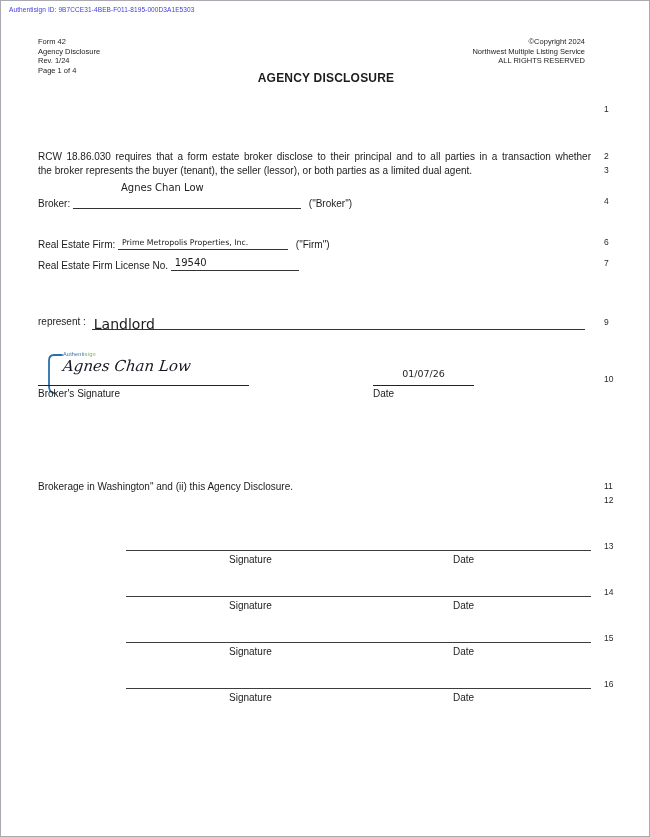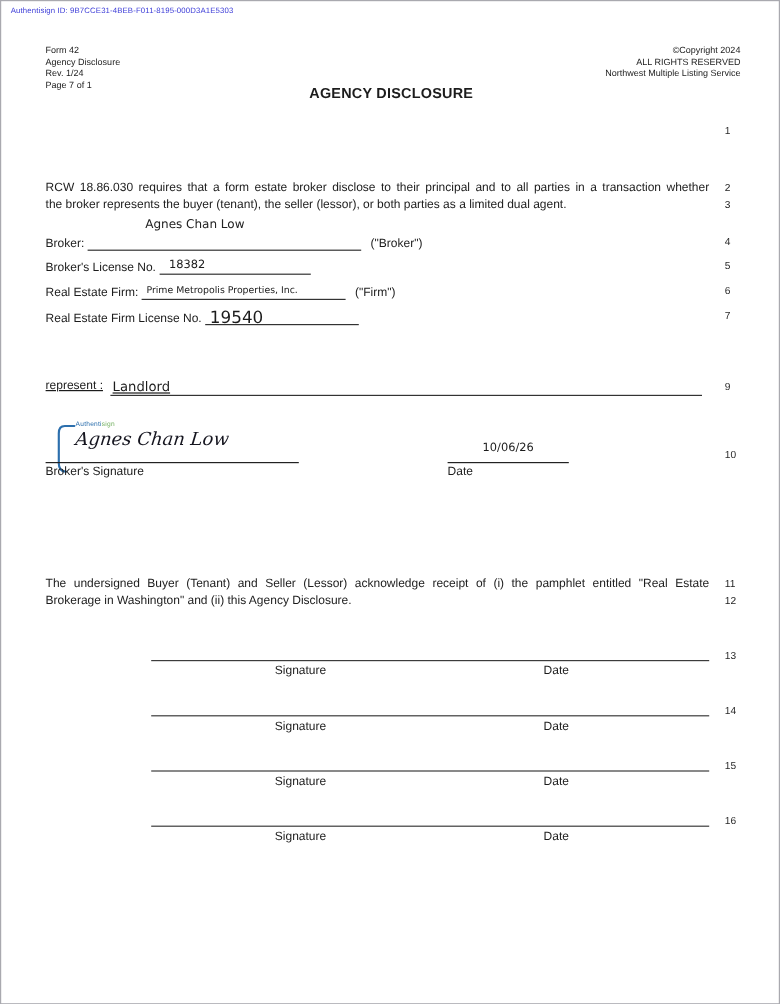--- a/index.html
+++ b/index.html
@@ -10,21 +10,21 @@
   }
   .block { position:absolute; left:0; width:650px; }
   .lineno {
     position:absolute; left:603px; top:0; font-size:8.5px; color:#2a2a2a;
     line-height:13.5px; text-align:left;
   }
   .lineno-stack { position:absolute; left:603px; top:0; font-size:8.5px; line-height:13.5px; }
 
   .auth-id { top:5px; left:8px; width:400px; font-size:6.5px; color:#3d3dd8; letter-spacing:0.1px; }
   .form-info { top:36px; left:37px; width:200px; font-size:7.5px; line-height:9.6px; }
-  .copyright { top:36px; left:366px; width:250px; font-size:7.5px; line-height:9.6px; text-align:right; }
+  .copyright { top:36px; left:334px; width:250px; font-size:7.5px; line-height:9.6px; text-align:right; }
   .title { top:70px; left:0; width:650px; text-align:center; font-size:12px; font-weight:bold; letter-spacing:0.2px; }
 
   .ptext { margin-left:37px; width:553px; font-size:10px; line-height:13.5px; }
   .just { text-align:justify; text-align-last:justify; }
   .p1 { top:102px; }
   .p2 { top:149px; }
   .p3 { top:295px; }
   .p4 { top:479px; }
 
   .frow { height:17px; font-size:10px; }
@@ -37,28 +37,28 @@
     position:absolute; left:120px; top:-13px; width:120px;
     font-family:"DejaVu Sans", sans-serif; font-size:10px; color:#222;
   }
   .license-row { top:214px; }
   .license-blank { width:126px; }
   .firm-row { top:235px; }
   .firm-blank { width:170px; }
   .firm-blank .typed-inline { font-size:7.8px; padding-left:4px; }
   .firm-license-row { top:256px; }
   .firm-license-blank { width:128px; }
-  .firm-license-blank .typed-inline { font-size:14px; padding-left:4px; }
+  .firm-license-blank .typed-inline { font-size:10px; padding-left:4px; }
   .fsuffix { padding-left:5px; }
 
   .represent-row { top:315px; }
-  .represent-row .inner { margin-left:37px; width:547px; display:flex;text-decoration:underline; }
+  .represent-row .inner { margin-left:37px; width:547px; display:flex; }
   .represent-label { flex:0 0 auto; padding-right:6px; }
   .represent-blank { flex:1 1 auto; height:13px; border-bottom:1px solid #333; }
-  .represent-blank .typed-inline { font-size:11px; padding-left:2px; }
+  .represent-blank .typed-inline { font-size:14px; padding-left:2px; }
 
   .sigblock { top:349px; height:55px; }
   .stamp-bracket { position:absolute; left:44px; top:2px; }
   .stamp-text { position:absolute; left:62px; top:1px; font-size:5.5px; letter-spacing:0.2px; }
   .stamp-blue { color:#2c6fad; }
   .stamp-green { color:#6fae5c; }
   .script-sig {
     position:absolute; left:62px; top:7px; font-family:"DejaVu Serif", serif;
     font-style:italic; font-size:15px; color:#15151f; transform:skewX(-6deg);
     white-space:nowrap;
@@ -82,27 +82,27 @@
 <body>
 
 <div class="page">
 
   <div class="block auth-id">Authentisign ID: 9B7CCE31-4BEB-F011-8195-000D3A1E5303</div>
 
   <div class="block form-info">
     <div>Form 42</div>
     <div>Agency Disclosure</div>
     <div>Rev. 1/24</div>
-    <div>Page 7 of 1</div>
+    <div>Page 1 of 4</div>
   </div>
 
   <div class="block copyright">
     <div>©Copyright 2024</div>
+    <div>Northwest Multiple Listing Service</div>
     <div>ALL RIGHTS RESERVED</div>
-    <div>Northwest Multiple Listing Service</div>
   </div>
 
   <div class="block title">AGENCY DISCLOSURE</div>
 
   <div class="block p1">
     <span class="lineno">1</span>
   </div>
 
   <div class="block p2">
     <div class="ptext just">RCW 18.86.030 requires that a form estate broker disclose to their principal and to all parties in a transaction whether</div>
@@ -116,27 +116,20 @@
   <div class="block frow broker-row">
     <div class="inner">
       <span>Broker:</span>
       <span class="blank broker-blank"></span>
       <span class="fsuffix">("Broker")</span>
     </div>
     <span class="broker-typed">Agnes Chan Low</span>
     <span class="lineno">4</span>
   </div>
 
-  <div class="block frow license-row">
-    <div class="inner">
-      <span>Broker's License No.</span>
-      <span class="blank license-blank"><span class="typed-inline">18382</span></span>
-    </div>
-    <span class="lineno">5</span>
-  </div>
 
   <div class="block frow firm-row">
     <div class="inner">
       <span>Real Estate Firm:</span>
       <span class="blank firm-blank"><span class="typed-inline">Prime Metropolis Properties, Inc.</span></span>
       <span class="fsuffix">("Firm")</span>
     </div>
     <span class="lineno">6</span>
   </div>
 
@@ -161,29 +154,28 @@
     <svg class="stamp-bracket" width="18" height="44" viewBox="0 0 18 44">
       <path d="M 17 3 L 9 3 Q 4 3 4 9 L 4 34 Q 4 41 10 41" fill="none" stroke="#2c6fad" stroke-width="1.8" stroke-linecap="round"></path>
     </svg>
     <div class="stamp-text">
       <span class="stamp-blue">Authenti</span><span class="stamp-green">sign</span>
     </div>
     <div class="script-sig">Agnes Chan Low</div>
     <div class="sig-line"></div>
     <div class="sig-label">Broker's Signature</div>
     <div class="date-group">
-      <div class="date-value">10/06/26</div>
+      <div class="date-value">01/07/26</div>
       <div class="date-line"></div>
       <div class="date-label">Date</div>
     </div>
     <span class="lineno sig-no">10</span>
   </div>
 
   <div class="block p4">
-    <div class="ptext just">The undersigned Buyer (Tenant) and Seller (Lessor) acknowledge receipt of (i) the pamphlet entitled "Real Estate</div>
     <div class="ptext">Brokerage in Washington" and (ii) this Agency Disclosure.</div>
     <div class="lineno-stack">
       <div>11</div>
       <div>12</div>
     </div>
   </div>
 
   <div class="block sigrow sr0">
     <span class="lineno">13</span>
     <div class="row-line"></div>

